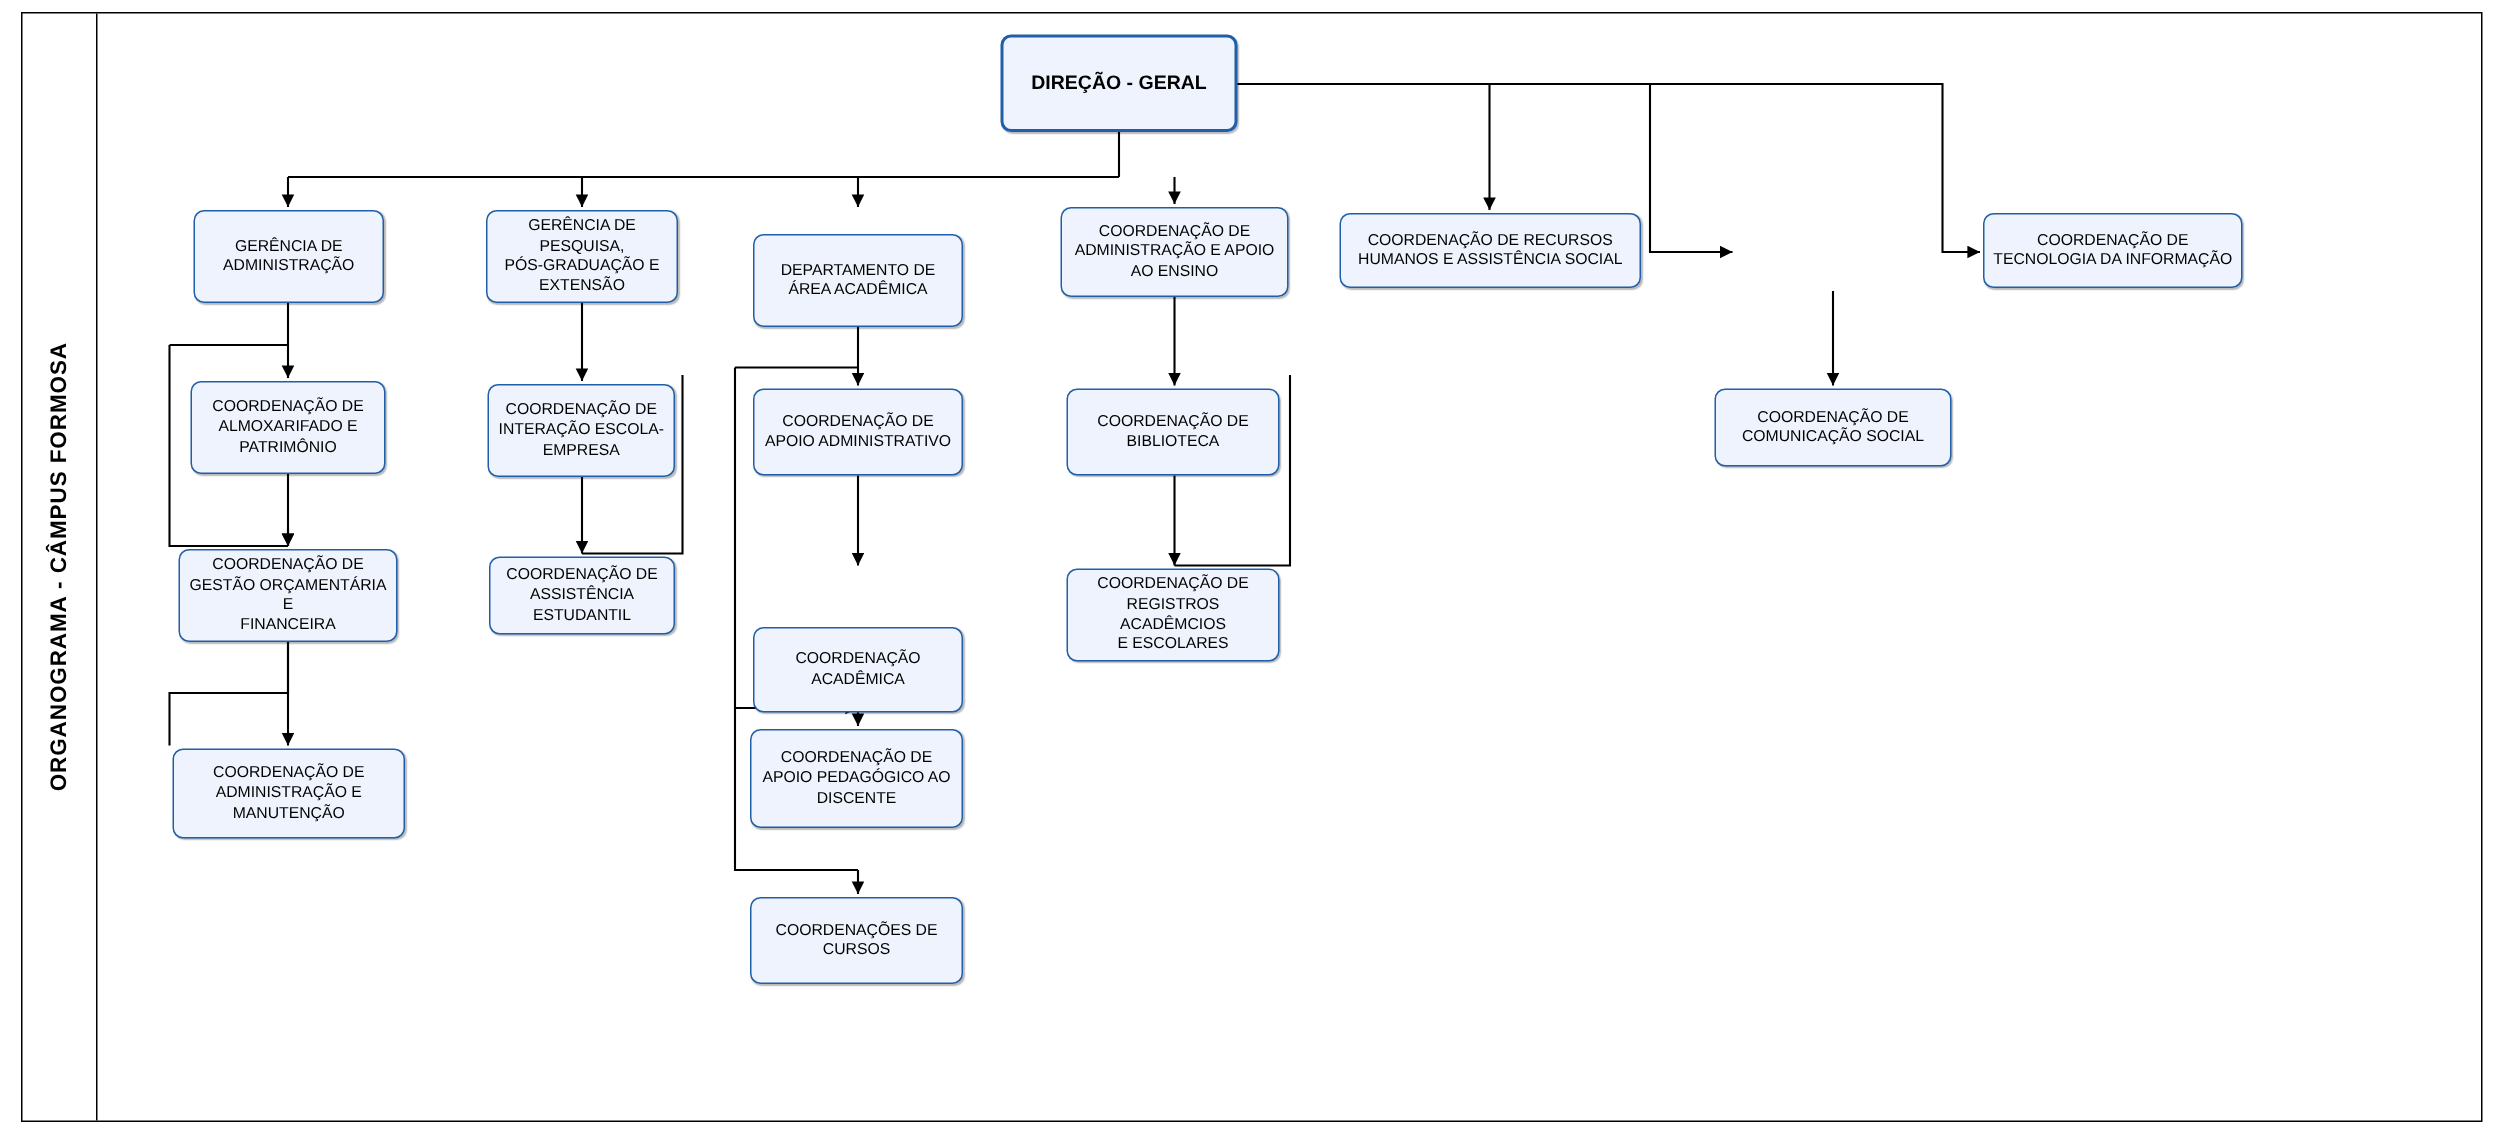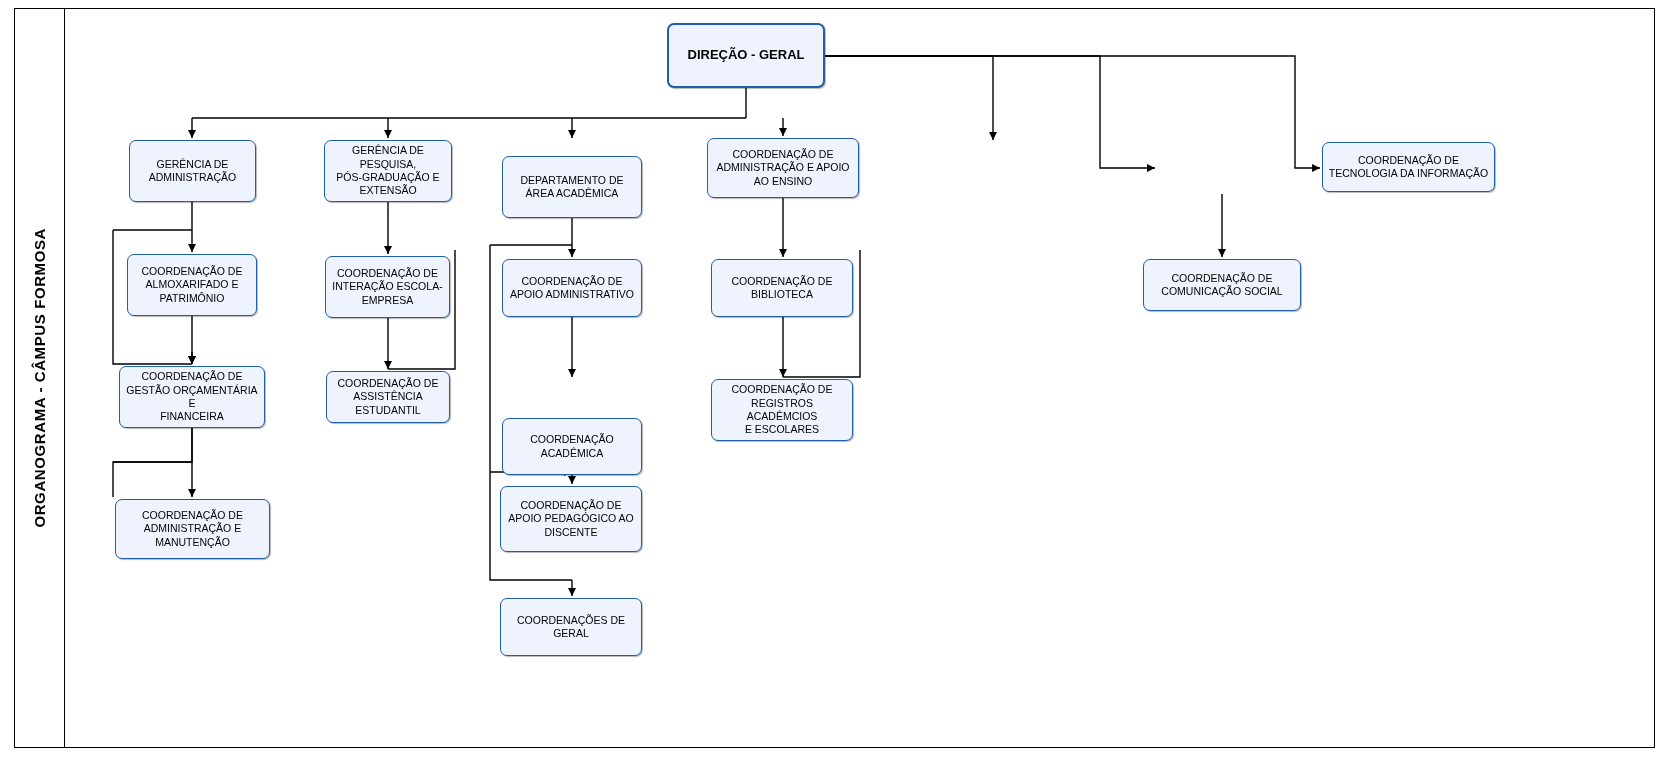--- a/index.html
+++ b/index.html
@@ -156,20 +156,24 @@
     <span>DEPARTAMENTO DE
 ÁREA ACADÊMICA</span>
   </div>
 
   <div class="node" style="left:707px;top:138px;width:152px;height:60px;">
     <span>COORDENAÇÃO DE
 ADMINISTRAÇÃO E APOIO
 AO ENSINO</span>
   </div>
 
+  <div class="node" style="left:893px;top:142px;width:201px;height:50px;">
+    <span>COORDENAÇÃO DE RECURSOS
+HUMANOS E ASSISTÊNCIA SOCIAL</span>
+  </div>
 
 
   <div class="node" style="left:1322px;top:142px;width:173px;height:50px;">
     <span>COORDENAÇÃO DE
 TECNOLOGIA DA INFORMAÇÃO</span>
   </div>
 
   <div class="node" style="left:127px;top:254px;width:130px;height:62px;">
     <span>COORDENAÇÃO DE
 ALMOXARIFADO E
@@ -211,21 +215,21 @@
   </div>
 
   <div class="node" style="left:500px;top:486px;width:142px;height:66px;">
     <span>COORDENAÇÃO DE
 APOIO PEDAGÓGICO AO
 DISCENTE</span>
   </div>
 
   <div class="node" style="left:500px;top:598px;width:142px;height:58px;">
     <span>COORDENAÇÕES DE
-GERAL</span>
+CURSOS</span>
   </div>
 
   <div class="node" style="left:711px;top:259px;width:142px;height:58px;">
     <span>COORDENAÇÃO DE
 BIBLIOTECA</span>
   </div>
 
   <div class="node" style="left:711px;top:379px;width:142px;height:62px;">
     <span>COORDENAÇÃO DE
 REGISTROS ACADÊMCIOS

